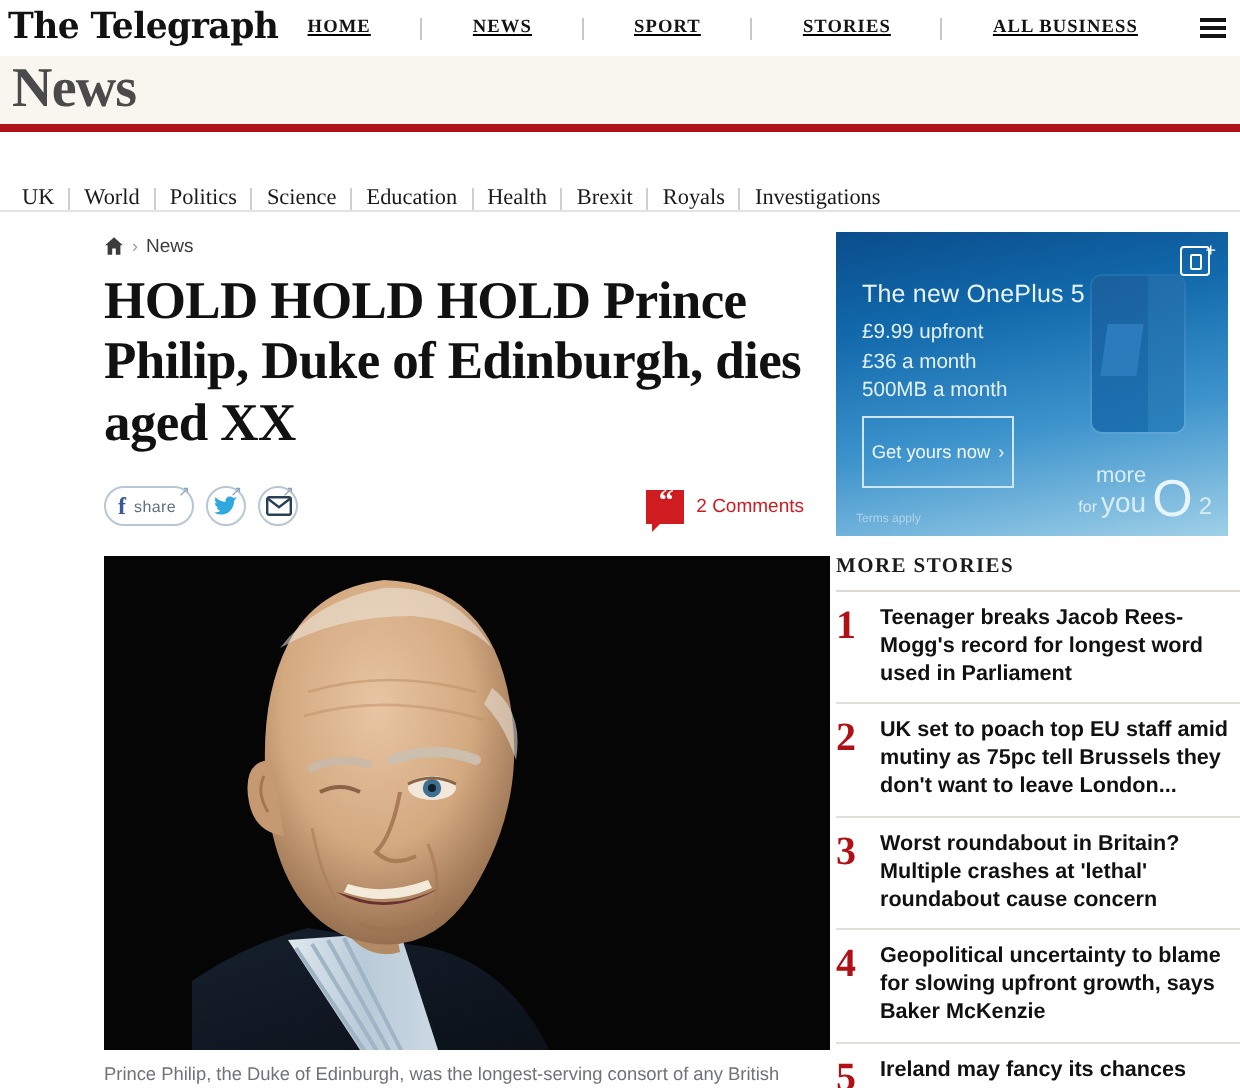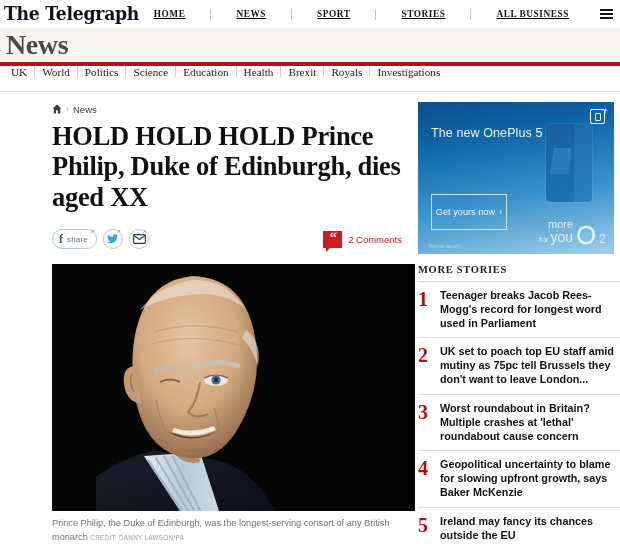--- a/index.html
+++ b/index.html
@@ -76,23 +76,23 @@
     font-family: "Liberation Serif", serif;
     font-size: 28px;
     font-weight: 700;
     color: #4a4a4a;
     line-height: 1;
     letter-spacing: -0.4px;
   }
 
   
   .subnav {
-    height: 26px;
-    display: flex;
-    align-items: flex-start;
+    height: 40px;
+    display: flex;
+    align-items: flex-end;
     padding-left: 4px;
     background: #ffffff;
     border-bottom: 1px solid #e4e4e4;
   }
   .subnav a {
     font-family: "Liberation Serif", serif;
     font-size: 11.2px;
     color: #1a1a1a;
     text-decoration: none;
     padding: 0 7px;
@@ -565,20 +565,25 @@
 
     <div class="ad">
       <div class="ad-logo">
         <span class="op"></span>
         <span class="plus">+</span>
       </div>
       <div class="ad-phone">
         <span class="glyph"></span>
       </div>
       <div class="ad-head">The new OnePlus 5</div>
+      <div class="ad-lines">
+        <div>£9.99 upfront</div>
+        <div>£36 a month</div>
+        <div>500MB a month</div>
+      </div>
       <div class="ad-cta">
         <span>Get yours now</span>
         <span>›</span>
       </div>
       <div class="ad-o2">
         <span style="display:flex;flex-direction:column;align-items:flex-end;margin-bottom:2px;">
           <span class="m1">more</span>
           <span style="display:flex;align-items:flex-end;gap:2px;">
             <span class="m2">for</span>
             <span class="m3">you</span>

